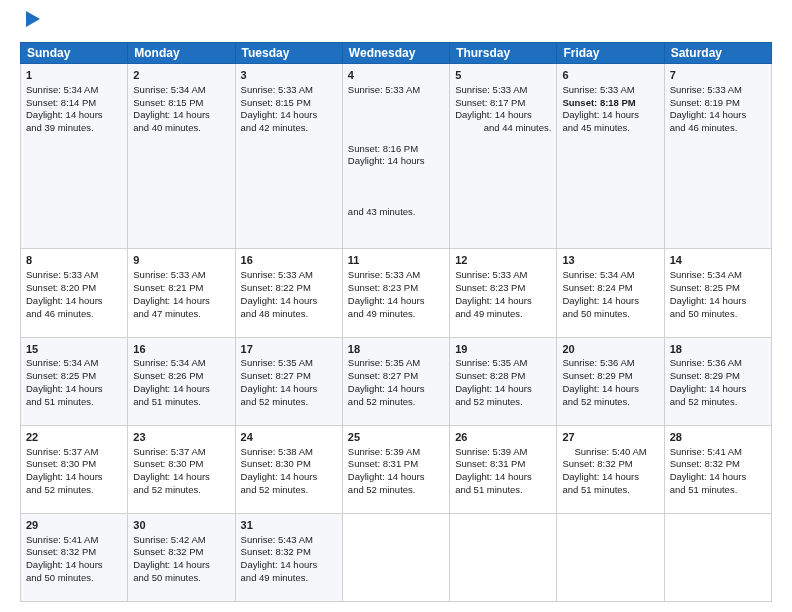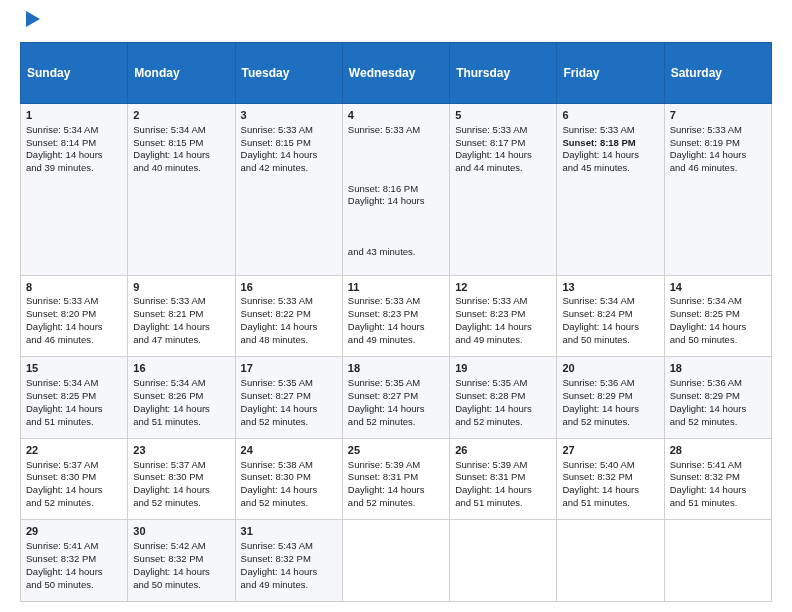--- a/index.html
+++ b/index.html
@@ -56,21 +56,21 @@
     table {
       width: 100%;
       border-collapse: collapse;
       flex: 1;
     }
     thead tr th {
       background: #1e6fbf;
       color: #fff;
       font-size: 12px;
       font-weight: bold;
-      padding: 23px 6px;
+      padding: 3px 6px;
       text-align: left;
       border: 1px solid #1a5fa8;
     }
     tbody tr td {
       vertical-align: top;
       font-size: 9.5px;
       color: #222;
       padding: 4px 5px;
       border: 1px solid #d0d0d0;
       line-height: 1.35;
@@ -154,21 +154,21 @@
               <span style="display: block;">Sunrise: 5:33 AM</span>
               <span style="display: block; margin-top: 46px;">Sunset: 8:16 PM</span>
               <span style="display: block;">Daylight: 14 hours</span>
               <span style="display: block; margin-top: 38px;">and 43 minutes.</span>
             </td>
             <td>
               <span class="day-num">5</span>
               <span style="display: block;">Sunrise: 5:33 AM</span>
               <span style="display: block;">Sunset: 8:17 PM</span>
               <span style="display: block;">Daylight: 14 hours</span>
-              <span style="display: block;">and 44 minutes.</span>
+              <span style="display: block; text-align: right;">and 44 minutes.</span>
             </td>
             <td>
               <span class="day-num">6</span>
               <span style="display: block;">Sunrise: 5:33 AM</span>
               <span style="display: block; font-weight: bold;">Sunset: 8:18 PM</span>
               <span style="display: block;">Daylight: 14 hours</span>
               <span style="display: block;">and 45 minutes.</span>
             </td>
             <td>
               <span class="day-num">7</span>
@@ -311,21 +311,21 @@
             </td>
             <td>
               <span class="day-num">26</span>
               <span style="display: block;">Sunrise: 5:39 AM</span>
               <span style="display: block;">Sunset: 8:31 PM</span>
               <span style="display: block;">Daylight: 14 hours</span>
               <span style="display: block;">and 51 minutes.</span>
             </td>
             <td>
               <span class="day-num">27</span>
-              <span style="display: block;">Sunrise: 5:40 AM</span>
+              <span style="display: block; margin-left: 12px;">Sunrise: 5:40 AM</span>
               <span style="display: block;">Sunset: 8:32 PM</span>
               <span style="display: block;">Daylight: 14 hours</span>
               <span style="display: block;">and 51 minutes.</span>
             </td>
             <td>
               <span class="day-num">28</span>
               <span style="display: block;">Sunrise: 5:41 AM</span>
               <span style="display: block;">Sunset: 8:32 PM</span>
               <span style="display: block;">Daylight: 14 hours</span>
               <span style="display: block;">and 51 minutes.</span>

